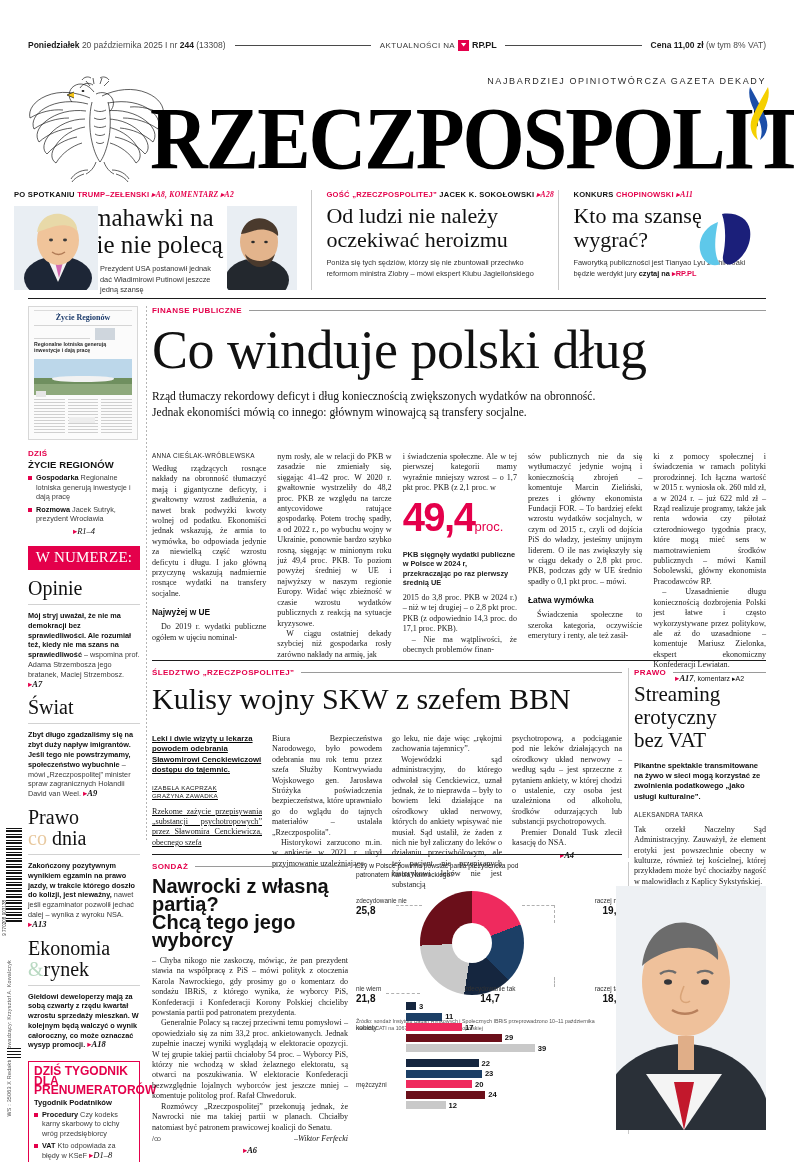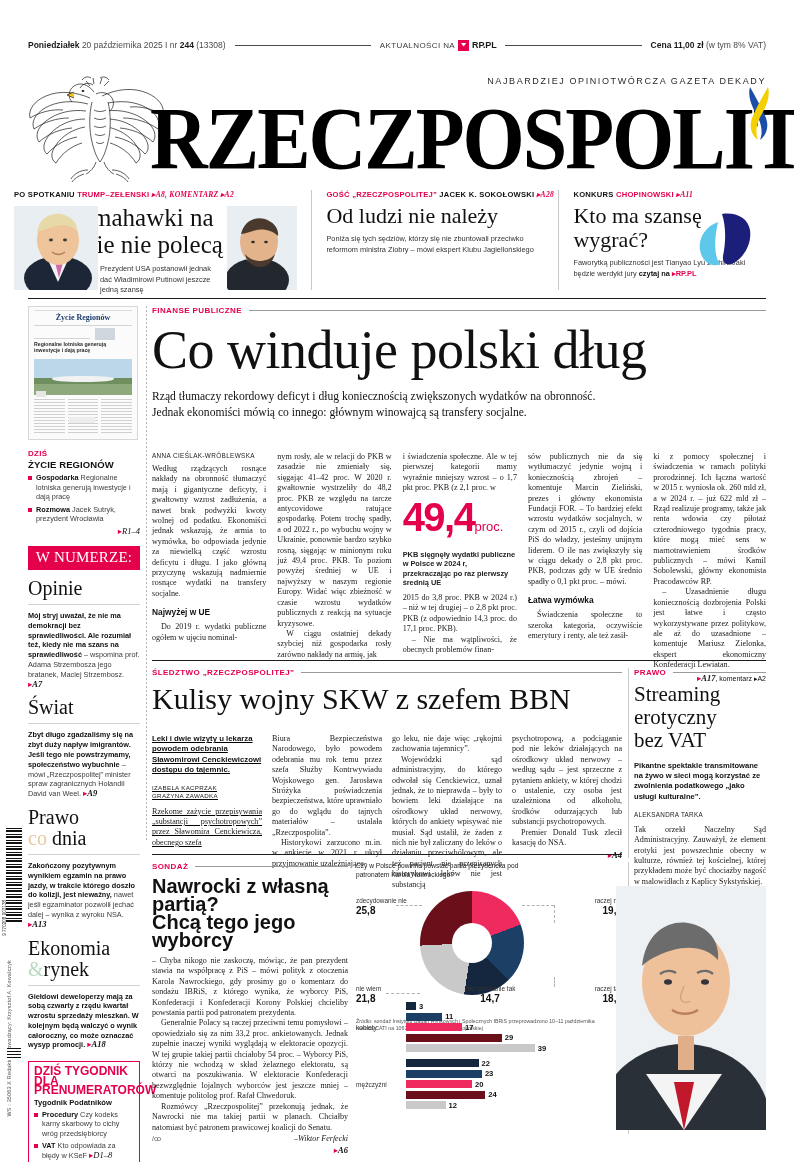--- a/index.html
+++ b/index.html
@@ -70,21 +70,21 @@
   .mp-plane{position:absolute;left:18%;top:46%;width:64%;height:18%;background:#f2f2f2;border-radius:40% 40% 45% 45%;}
   .mp-cols{position:absolute;left:5px;right:5px;top:92px;bottom:4px;display:flex;gap:3px;}
   .mp-col{flex:1;background:repeating-linear-gradient(to bottom,#cfcfcf 0 1px,transparent 1px 3px);}
   .mp-chip{position:absolute;width:14px;height:10px;background:#d8d8d8;}
 
   .rail-kicker{font-size:8px;font-weight:bold;color:#e4004b;letter-spacing:.3px;margin-top:9px;}
   .rail-sect{font-size:9.5px;font-weight:bold;color:#111;letter-spacing:.1px;margin-top:1px;}
   .rail-li{display:flex;gap:4px;font-size:7.3px;line-height:9.6px;color:#3d3d3d;margin-top:3px;}
   .bullet{width:4px;height:4px;background:#e4004b;flex:none;margin-top:3px;}
   .rail-li b{color:#111;}
-  .rail-ref{text-align:right;font-family:"Liberation Serif",serif;font-style:italic;font-size:8.5px;color:#111;margin-top:2px;}
+  .rail-ref{text-align:center;font-family:"Liberation Serif",serif;font-style:italic;font-size:8.5px;color:#111;margin-top:2px;}
   .rail-ref .dot{color:#e4004b;font-style:normal;}
 
   .wnumerze{margin-top:10px;background:#e4004b;color:#fff;text-align:center;
      font-family:"Liberation Serif",serif;font-size:15px;letter-spacing:.2px;padding:3px 0 4px;}
   .sect-title{font-family:"Liberation Serif",serif;font-size:20px;color:#111;margin-top:8px;line-height:21px;}
   .sect-title .lt{color:#b9d9c2;}
   .sect-line{height:1px;background:#d2d2d2;margin:5px 0 6px;}
   .sect-body{font-size:7.3px;line-height:9.8px;color:#3a3a3a;}
   .sect-body b{color:#111;}
 
@@ -261,20 +261,21 @@
         </svg>
       </div>
     </div>
 
     <div class="tz b">
       <div class="kicker">
         <span class="pink">GOŚĆ „RZECZPOSPOLITEJ”</span><span> JACEK K. SOKOŁOWSKI</span><span class="ref"> ▸A28</span>
       </div>
       <h2>
         <span>Od ludzi nie należy</span><br>
+        <span>oczekiwać heroizmu</span>
       </h2>
       <div class="lede">Poniża się tych sędziów, którzy się nie zbuntowali przeciwko reformom ministra Ziobry – mówi ekspert Klubu Jagiellońskiego</div>
     </div>
 
     <div class="tz c">
       <div class="kicker">
         <span>KONKURS </span><span class="pink">CHOPINOWSKI</span><span class="ref"> ▸A11</span>
       </div>
       <h2>
         <span>Kto ma szansę</span><br>

